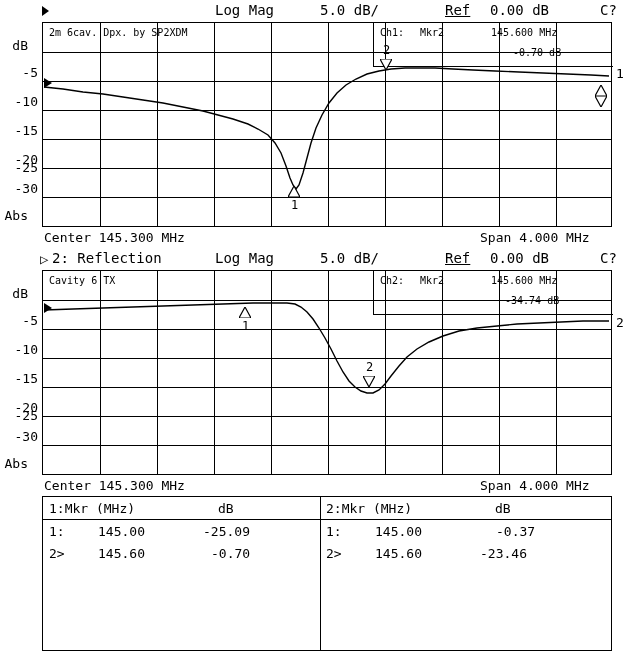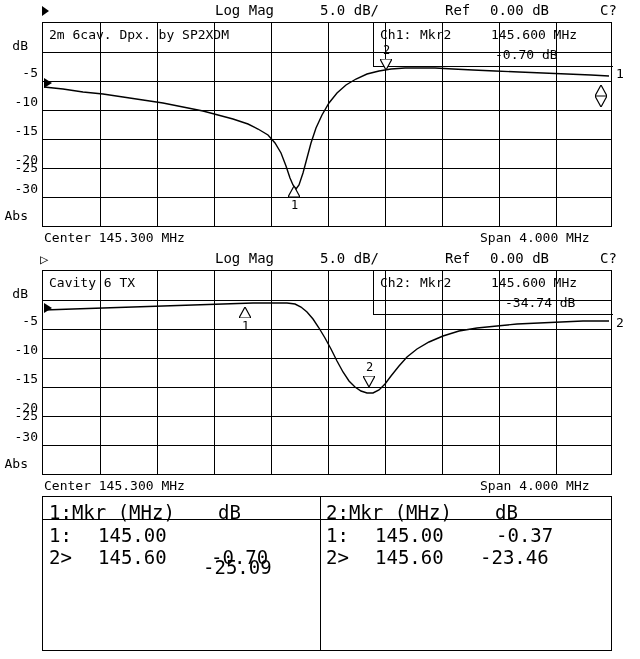--- a/index.html
+++ b/index.html
@@ -39,21 +39,21 @@
   }
   .chan-header .marker-arrow {
     position: absolute;
     left: 40px;
     top: 1px;
     font-size: 14px;
   }
   .chan-header .h-title { position: absolute; left: 52px; top: 0px; }
   .chan-header .h-fmt   { position: absolute; left: 215px; top: 0px; }
   .chan-header .h-scale { position: absolute; left: 320px; top: 0px; }
-  .chan-header .h-ref   { position: absolute; left: 445px; top: 0px; }
+  .chan-header .h-ref   { position: absolute; left: 445px; top: 0px; text-decoration: underline; }
   .chan-header .h-c     { position: absolute; left: 600px; top: 0px; }
 
   
   .grat {
     position: absolute;
     border: 1px solid #000000;
     box-sizing: border-box;
     background: #ffffff;
   }
   .gline {
@@ -69,21 +69,21 @@
     font-size: 13px;
     text-align: right;
     width: 34px;
     white-space: pre;
   }
   .ylab.db { width: 26px; }
 
   
   .intext {
     position: absolute;
-    font-size: 13px;
+    font-size: 10px;
     white-space: pre;
   }
   .boxline {
     position: absolute;
     background: #000000;
   }
 
   
   .axis-note {
     position: absolute;
@@ -121,21 +121,21 @@
     background: #000;
   }
   .mtable .hsplit {
     position: absolute;
     left: 0; right: 0;
     height: 1px;
     background: #000;
   }
   .mcell {
     position: absolute;
-    font-size: 19px;
+    font-size: 13px;
     white-space: pre;
   }
   .right-edge-label {
     position: absolute;
     font-size: 13px;
   }
 </style>
 </head>
 <body>
 
@@ -169,21 +169,21 @@
     <div class="gline v" style="left:456px;"></div>
     <div class="gline v" style="left:513px;"></div>
 
     <span class="intext" style="left:6px; top:4px;">2m 6cav. Dpx. by SP2XDM</span>
 
     <div class="boxline" style="left:330px; top:0px; width:1px; height:44px;"></div>
     <div class="boxline" style="left:330px; top:43px; width:240px; height:1px;"></div>
     <span class="intext" style="left:337px; top:4px;">Ch1:</span>
     <span class="intext" style="left:377px; top:4px;">Mkr2</span>
     <span class="intext" style="left:448px; top:4px;">145.600 MHz</span>
-    <span class="intext" style="left:452px; top:24px;">-0.70 dB</span>
+    <span class="intext" style="left:470px; top:24px;">-0.70 dB</span>
 
     <div style="position:absolute;left:1px;top:55px;width:0;height:0;border-left:8px solid #000;border-top:5px solid transparent;border-bottom:5px solid transparent;"></div>
 
     <svg width="568" height="203" viewBox="0 0 568 203" style="position:absolute;left:0;top:0;">
       <polyline fill="none" stroke="#000000" stroke-width="1.4" points="1,64 20,66 40,69 60,71 80,74 100,77 120,80 140,84 160,88 175,92 190,96 205,101 215,106 225,112 232,120 238,130 243,143 247,155 250,162 253,166 256,162 260,150 264,135 268,120 273,105 279,92 286,80 294,70 303,62 313,56 324,51 336,48 348,46 362,45 376,45 392,45 410,46 430,47 452,48 476,49 500,50 524,51 548,52 566,53"></polyline>
     </svg>
 
     <svg class="tri-outline-up" style="left:245px; top:163px;" viewBox="0 0 12 11">
       <polygon points="6,0 12,11 0,11" fill="#ffffff" stroke="#000000" stroke-width="1.2"></polygon>
     </svg>
@@ -210,20 +210,21 @@
   <span class="ylab" style="left:4px; top:152px;">-20</span>
   <span class="ylab" style="left:4px; top:160px;">-25</span>
   <span class="ylab" style="left:4px; top:181px;">-30</span>
   <span class="ylab db" style="left:2px; top:208px;">Abs</span>
 
   <span class="axis-note" style="left:44px; top:230px;">Center 145.300 MHz</span>
   <span class="axis-note" style="left:480px; top:230px;">Span 4.000 MHz</span>
 
   <div class="chan-header" style="top:250px;">
     <span class="marker-arrow">▷</span>
+    <span class="h-title">2: Reflection</span>
     <span class="h-fmt">Log Mag</span>
     <span class="h-scale">5.0 dB/</span>
     <span class="h-ref">Ref</span>
     <span style="position:absolute;left:490px;top:0px;">0.00 dB</span>
     <span class="h-c">C?</span>
   </div>
 
   <div class="grat" id="g2" style="left:42px; top:270px; width:570px; height:205px;">
     <div class="gline h" style="top:29px;"></div>
     <div class="gline h" style="top:58px;"></div>
@@ -282,21 +283,21 @@
 
   <div class="mtable" style="left:42px; top:496px; width:570px; height:155px;">
     <div class="vsplit" style="left:277px;"></div>
     <div class="hsplit" style="top:22px;"></div>
 
     <span class="mcell" style="left:6px; top:4px;">1:Mkr (MHz)</span>
     <span class="mcell" style="left:175px; top:4px;">dB</span>
 
     <span class="mcell" style="left:6px; top:27px;">1:</span>
     <span class="mcell" style="left:55px; top:27px;">145.00</span>
-    <span class="mcell" style="left:160px; top:27px;margin-top:32px;">-25.09</span>
+    <span class="mcell" style="left:160px; top:27px;">-25.09</span>
 
     <span class="mcell" style="left:6px; top:49px;">2&gt;</span>
     <span class="mcell" style="left:55px; top:49px;">145.60</span>
     <span class="mcell" style="left:168px; top:49px;">-0.70</span>
 
     <span class="mcell" style="left:283px; top:4px;">2:Mkr (MHz)</span>
     <span class="mcell" style="left:452px; top:4px;">dB</span>
 
     <span class="mcell" style="left:283px; top:27px;">1:</span>
     <span class="mcell" style="left:332px; top:27px;">145.00</span>

